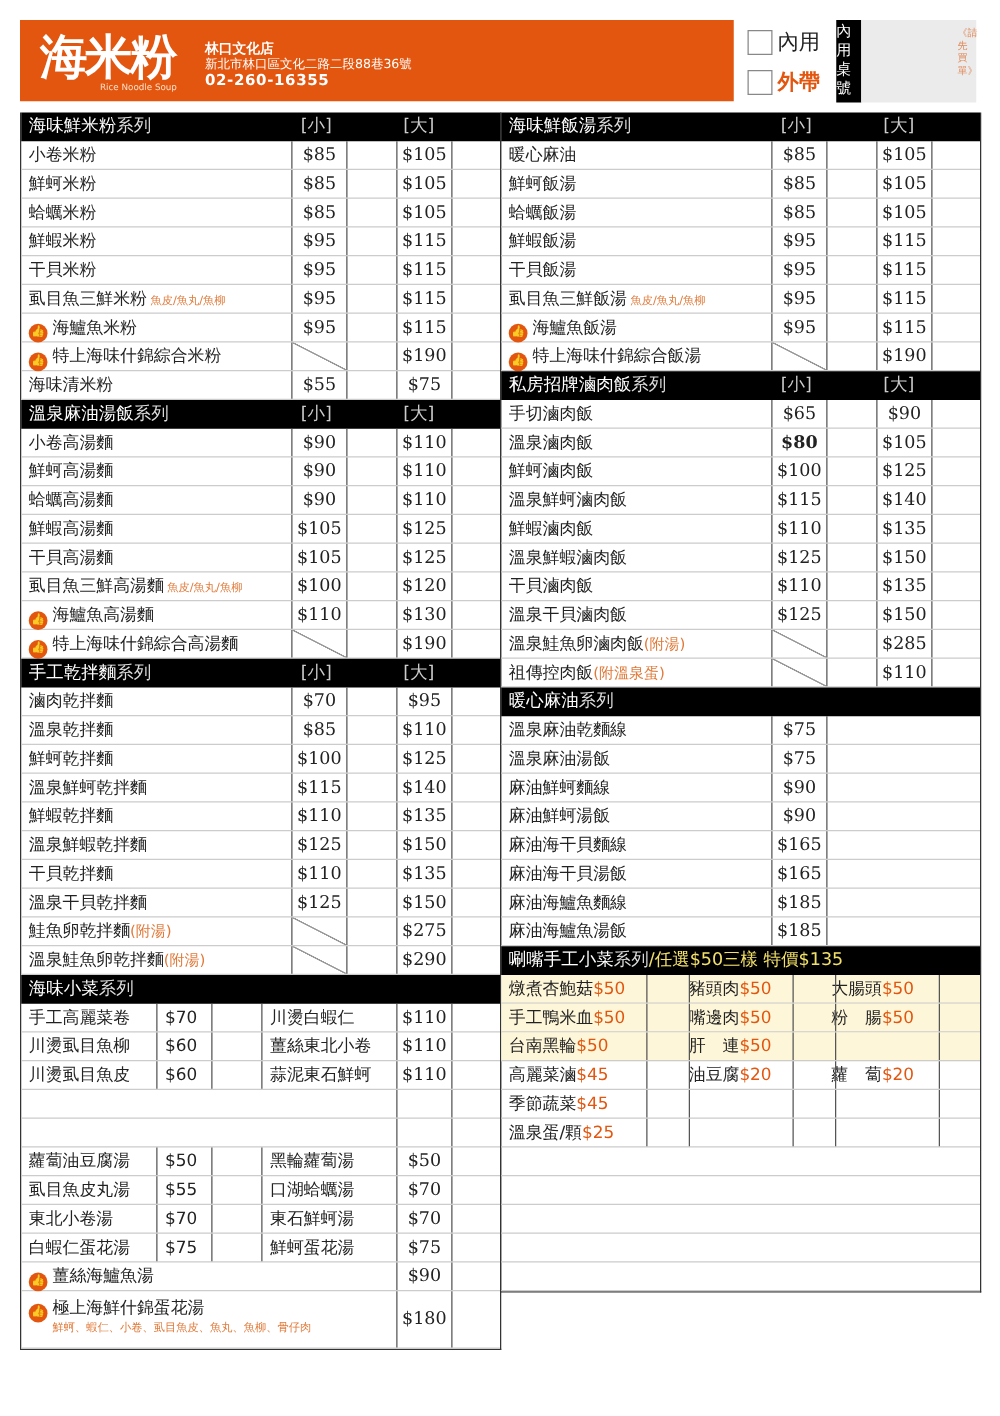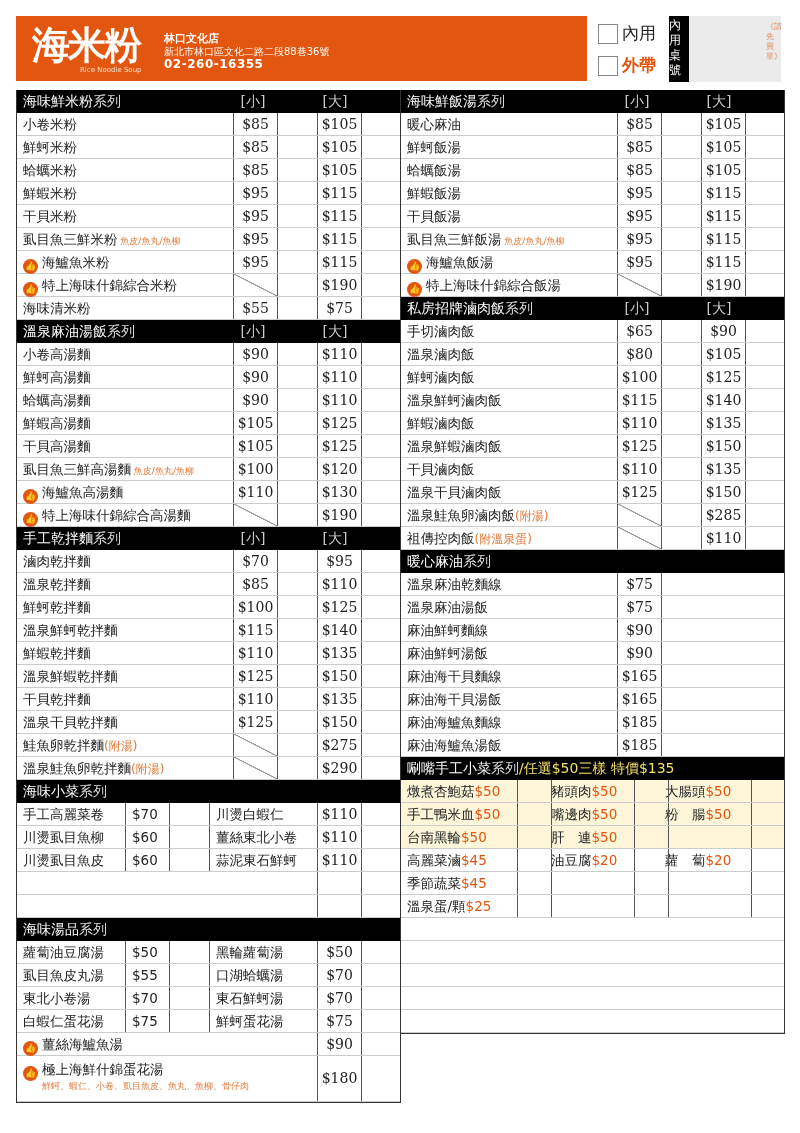--- a/index.html
+++ b/index.html
@@ -281,21 +281,20 @@
       <span class="vl" style="left: 344px; width: 1px;"></span>
     </div>
     <div class="row">
       <span class="vl" style="left: 300px; width: 44px;"></span>
       <span class="vl" style="left: 344px; width: 1px;"></span>
     </div>
     <div class="row">
       <span class="vl" style="left: 300px; width: 44px;"></span>
       <span class="vl" style="left: 344px; width: 1px;"></span>
     </div>
-    <div class="sec"><span>海味湯品</span><span class="sfx">系列</span></div>
     <div class="row">
       <span class="nm">蘿蔔油豆腐湯</span>
       <span class="vl" style="left: 108px; width: 44px; padding-left: 6px;">  $50</span>
       <span class="vl" style="left: 152px; width: 40px;"></span>
       <span class="vl" style="left: 192px; width: 108px; padding-left: 6px;">黑輪蘿蔔湯</span>
       <span class="vl pc" style="left: 300px; width: 44px;">$50</span>
       <span class="vl" style="left: 344px; width: 1px;"></span>
     </div>
     <div class="row">
       <span class="nm">虱目魚皮丸湯</span>
@@ -393,21 +392,21 @@
     <div class="sec"><span>私房招牌滷肉飯</span><span class="sfx">系列</span><span class="h" style="left: 214px;">[小]</span><span class="h" style="left: 296px;">[大]</span></div>
     <div class="row">
       <span class="nm">手切滷肉飯</span>
       <span class="pc vl" style="left: 216px; width: 44px;">$65</span>
       <span class="vl" style="left: 260px; width: 40px;"></span>
       <span class="pc vl" style="left: 300px; width: 44px;">$90</span>
       <span class="vl" style="left: 344px; width: 1px;"></span>
     </div>
     <div class="row">
       <span class="nm">溫泉滷肉飯</span>
-      <span class="pc vl" style="left: 216px; width: 44px;">$80</span>
+      <span class="pc vl" style="left: 216px; width: 44px; font-weight: bold;">$80</span>
       <span class="vl" style="left: 260px; width: 40px;"></span>
       <span class="pc vl" style="left: 300px; width: 44px;">$105</span>
       <span class="vl" style="left: 344px; width: 1px;"></span>
     </div>
     <div class="row">
       <span class="nm">鮮蚵滷肉飯</span>
       <span class="pc vl" style="left: 216px; width: 44px;">$100</span>
       <span class="vl" style="left: 260px; width: 40px;"></span>
       <span class="pc vl" style="left: 300px; width: 44px;">$125</span>
       <span class="vl" style="left: 344px; width: 1px;"></span>

